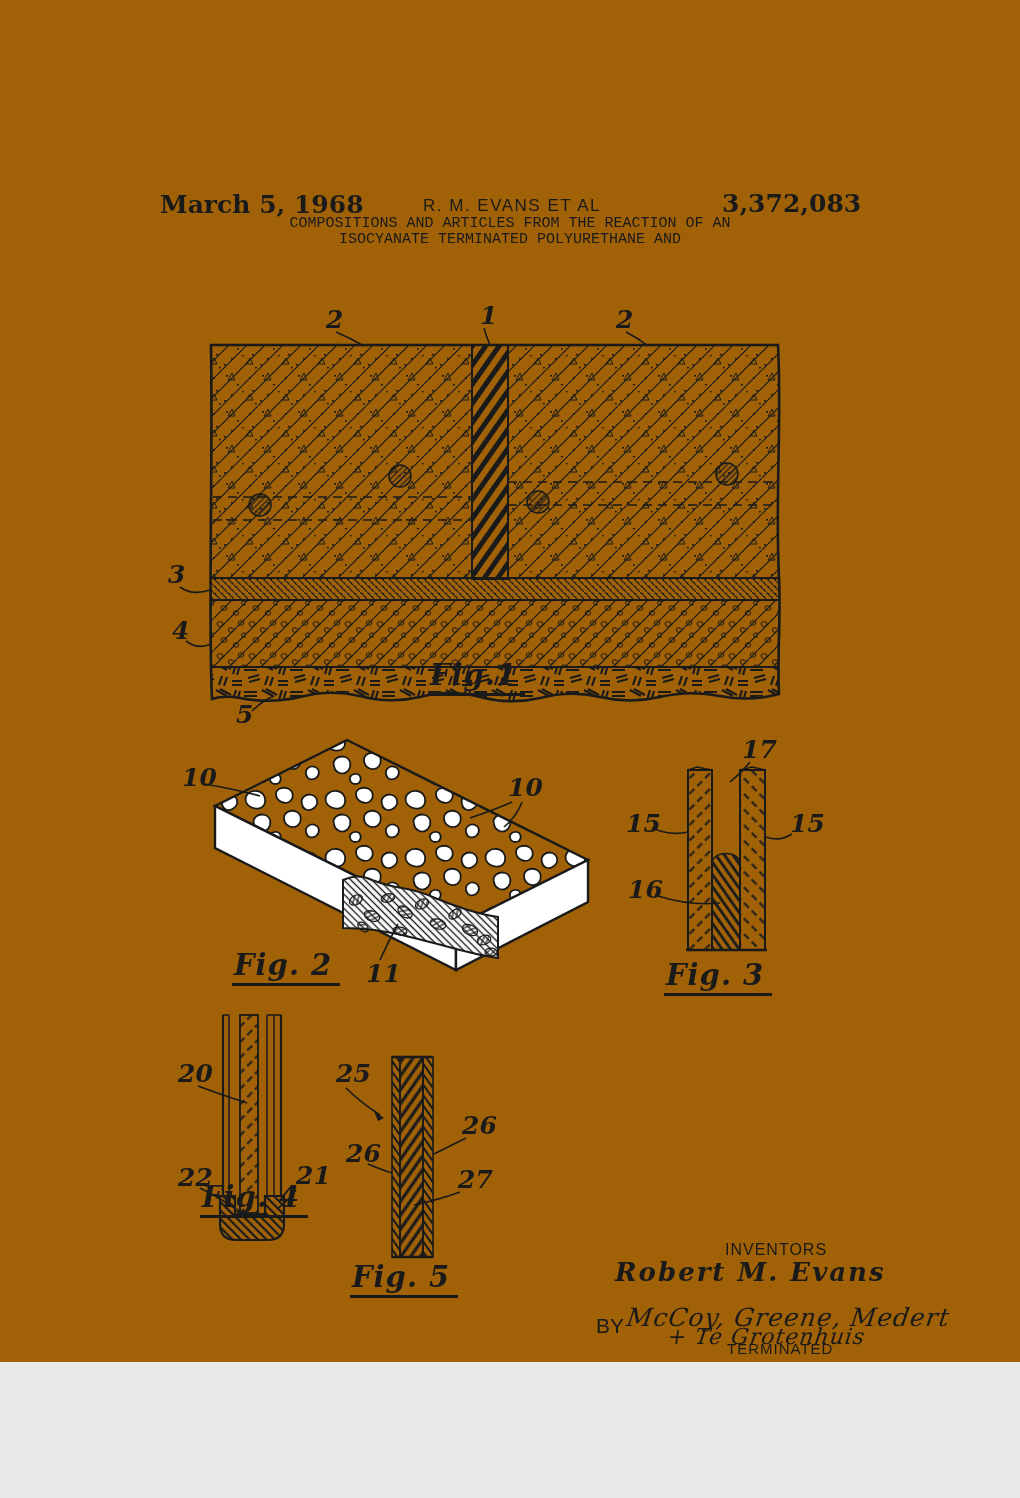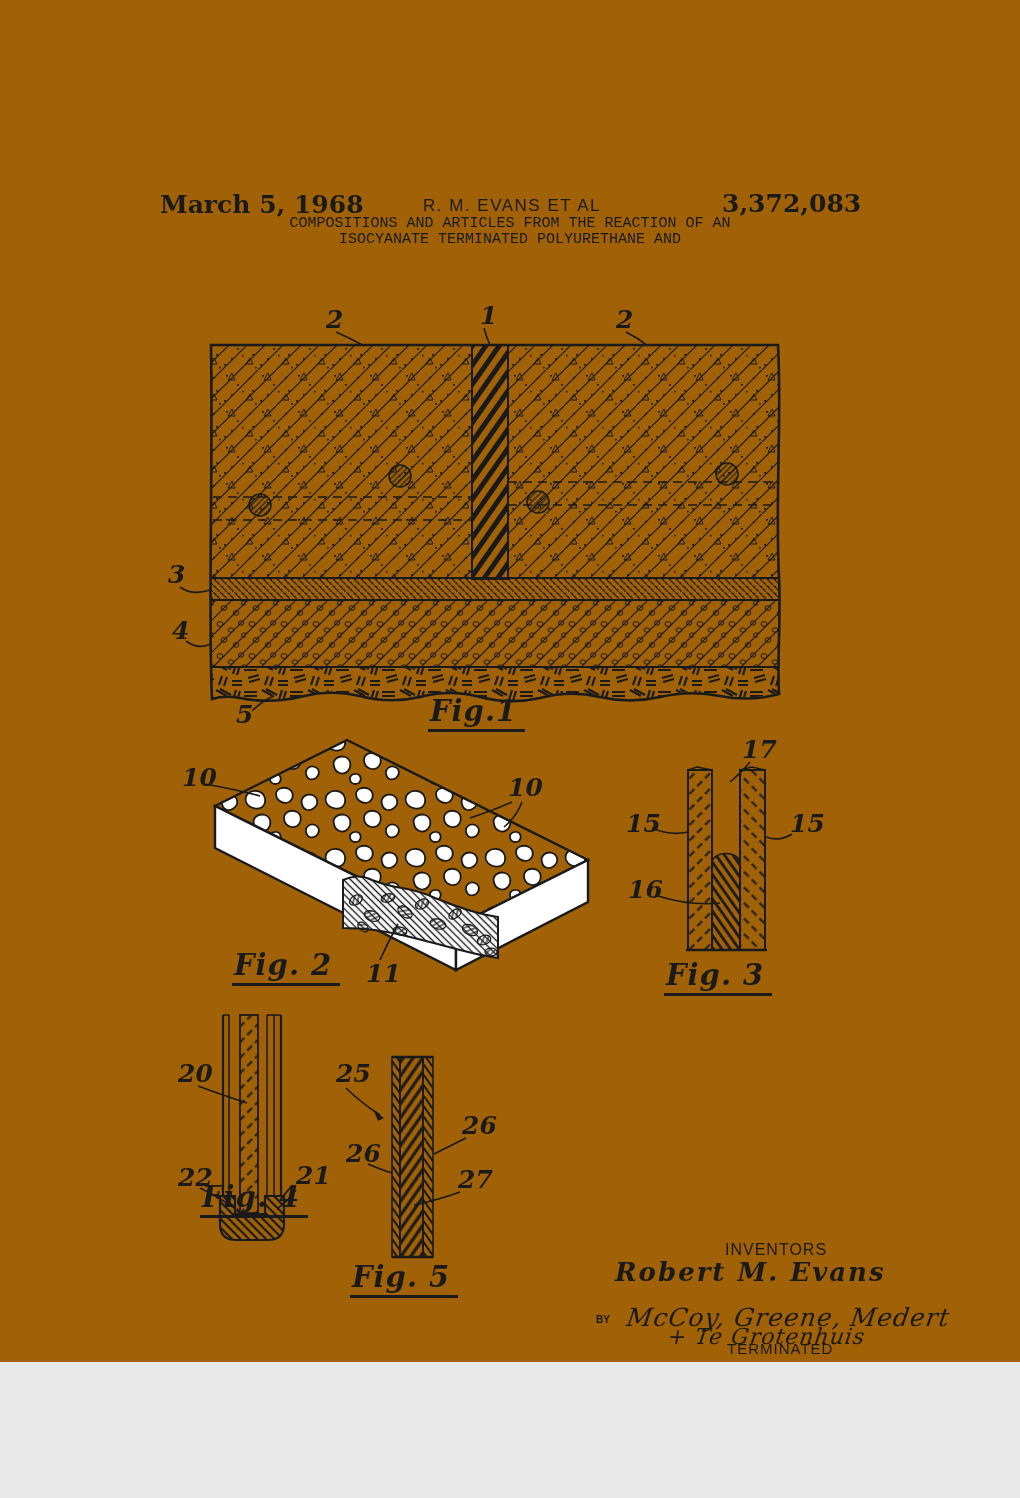--- a/index.html
+++ b/index.html
@@ -145,21 +145,21 @@
       <path d="M102,413 Q112,403 124,398"></path>
     </g>
 
     <text x="176" y="30">2</text>
     <text x="330" y="26">1</text>
     <text x="466" y="30">2</text>
     <text x="18" y="285">3</text>
     <text x="22" y="341">4</text>
     <text x="86" y="425">5</text>
   </svg>
-  <div class="abs fig-cap" style="left:428px;top:694px;">
+  <div class="abs fig-cap" style="left:428px;top:658px;">
     <span class="ul">Fig.1</span>
   </div>
 
   <svg style="left:160px;top:728px;" width="480" height="300" viewBox="0 0 480 300">
     <path d="M55,78 L187,12 L428,132 L296,198 Z" fill="url(#ppeb)" stroke="#1a1a1a" stroke-width="2.4"></path>
     <path d="M55,78 L55,120 L296,242 L296,198 Z" fill="#ffffff" stroke="#1a1a1a" stroke-width="2.4"></path>
     <path d="M296,198 L296,242 L428,174 L428,132 Z" fill="#ffffff" stroke="#1a1a1a" stroke-width="2.4"></path>
 
     <g>
       <path d="M183,152 Q198,145 212,152 Q228,158 242,160 Q260,163 275,170 Q292,177 308,182 Q324,187 338,189
@@ -257,18 +257,18 @@
     <text x="16" y="132">26</text>
     <text x="132" y="104">26</text>
     <text x="128" y="158">27</text>
   </svg>
   <div class="abs fig-cap" style="left:350px;top:1260px;">
     <span class="ul">Fig. 5</span>
   </div>
 
   <div class="abs" style="left:725px;top:1241px;font-size:16px;letter-spacing:1px;">INVENTORS</div>
   <div class="abs inv-name" style="left:615px;top:1257px;">Robert M. Evans</div>
-  <div class="abs" style="left:596px;top:1314px;font-size:10px;font-weight:bold;">BY</div>
+  <div class="abs" style="left:596px;top:1314px;font-size:21px;">BY</div>
   <div class="abs script" style="left:627px;top:1303px;">McCoy, Greene, Medert</div>
   <div class="abs script" style="left:668px;top:1324px;font-size:22px;">+ Te Grotenhuis</div>
   <div class="abs" style="left:727px;top:1340px;font-size:15px;letter-spacing:1px;">TERMINATED</div>
 
 </div>
 
 </body></html>

